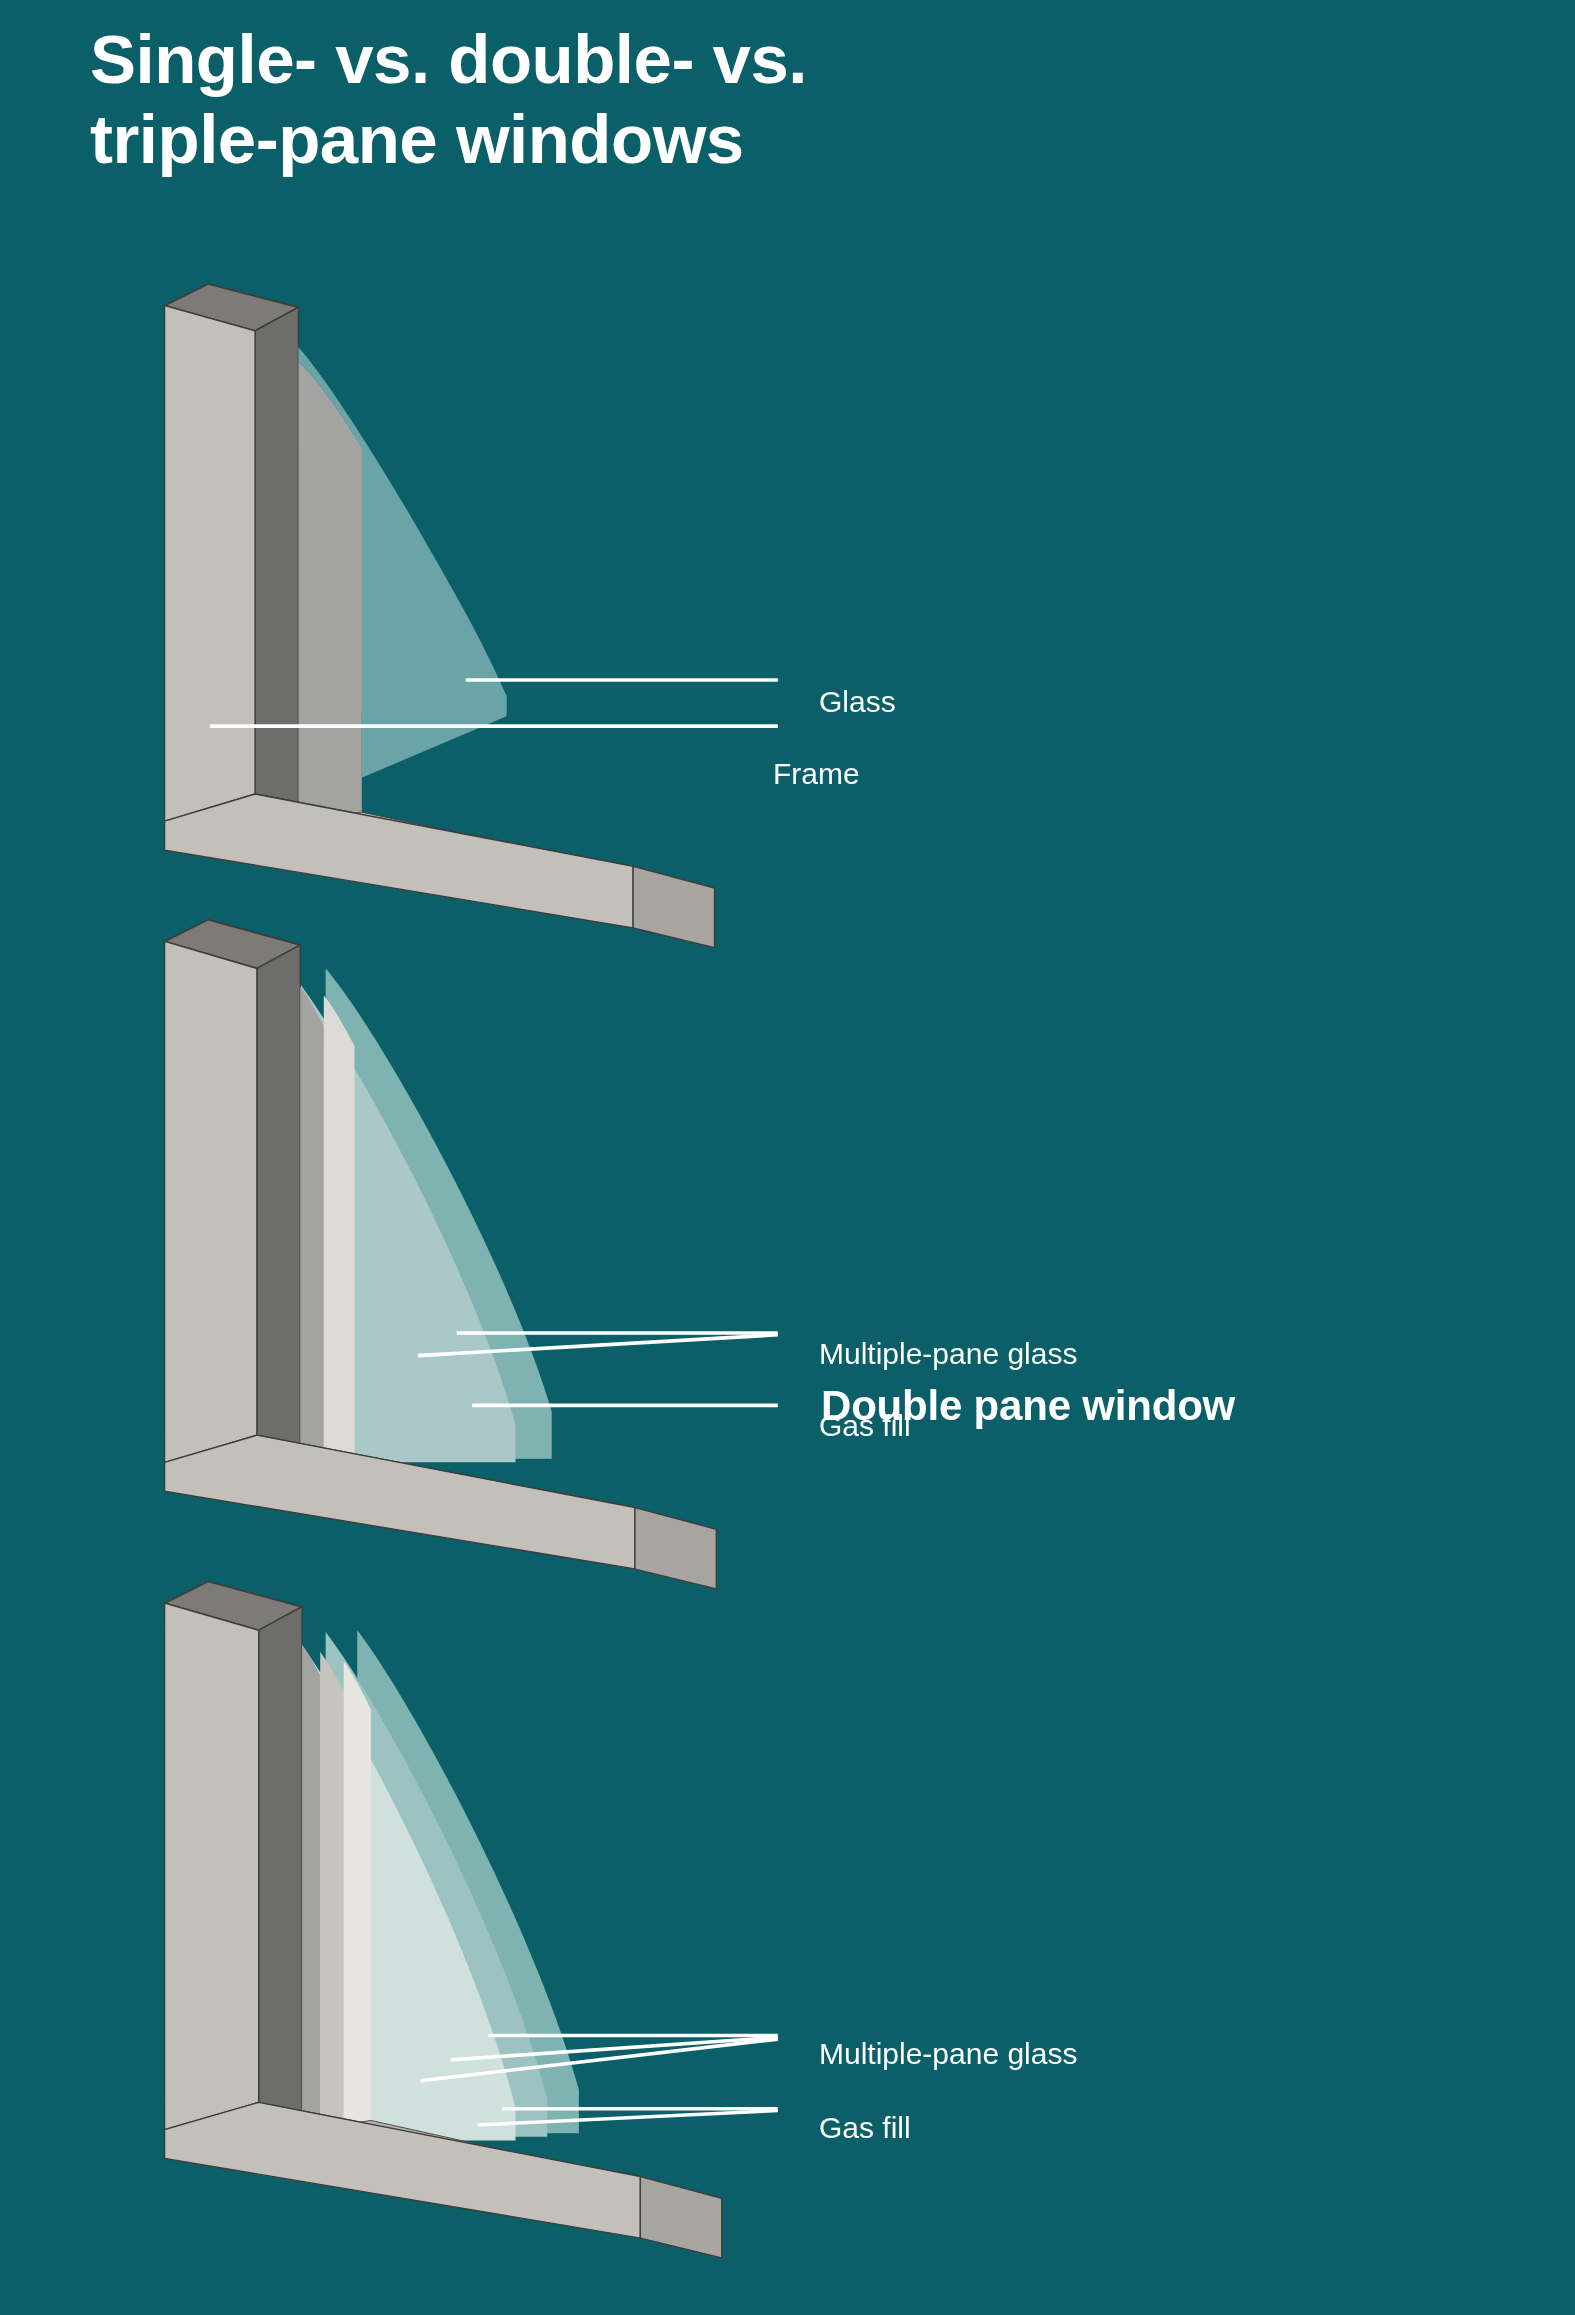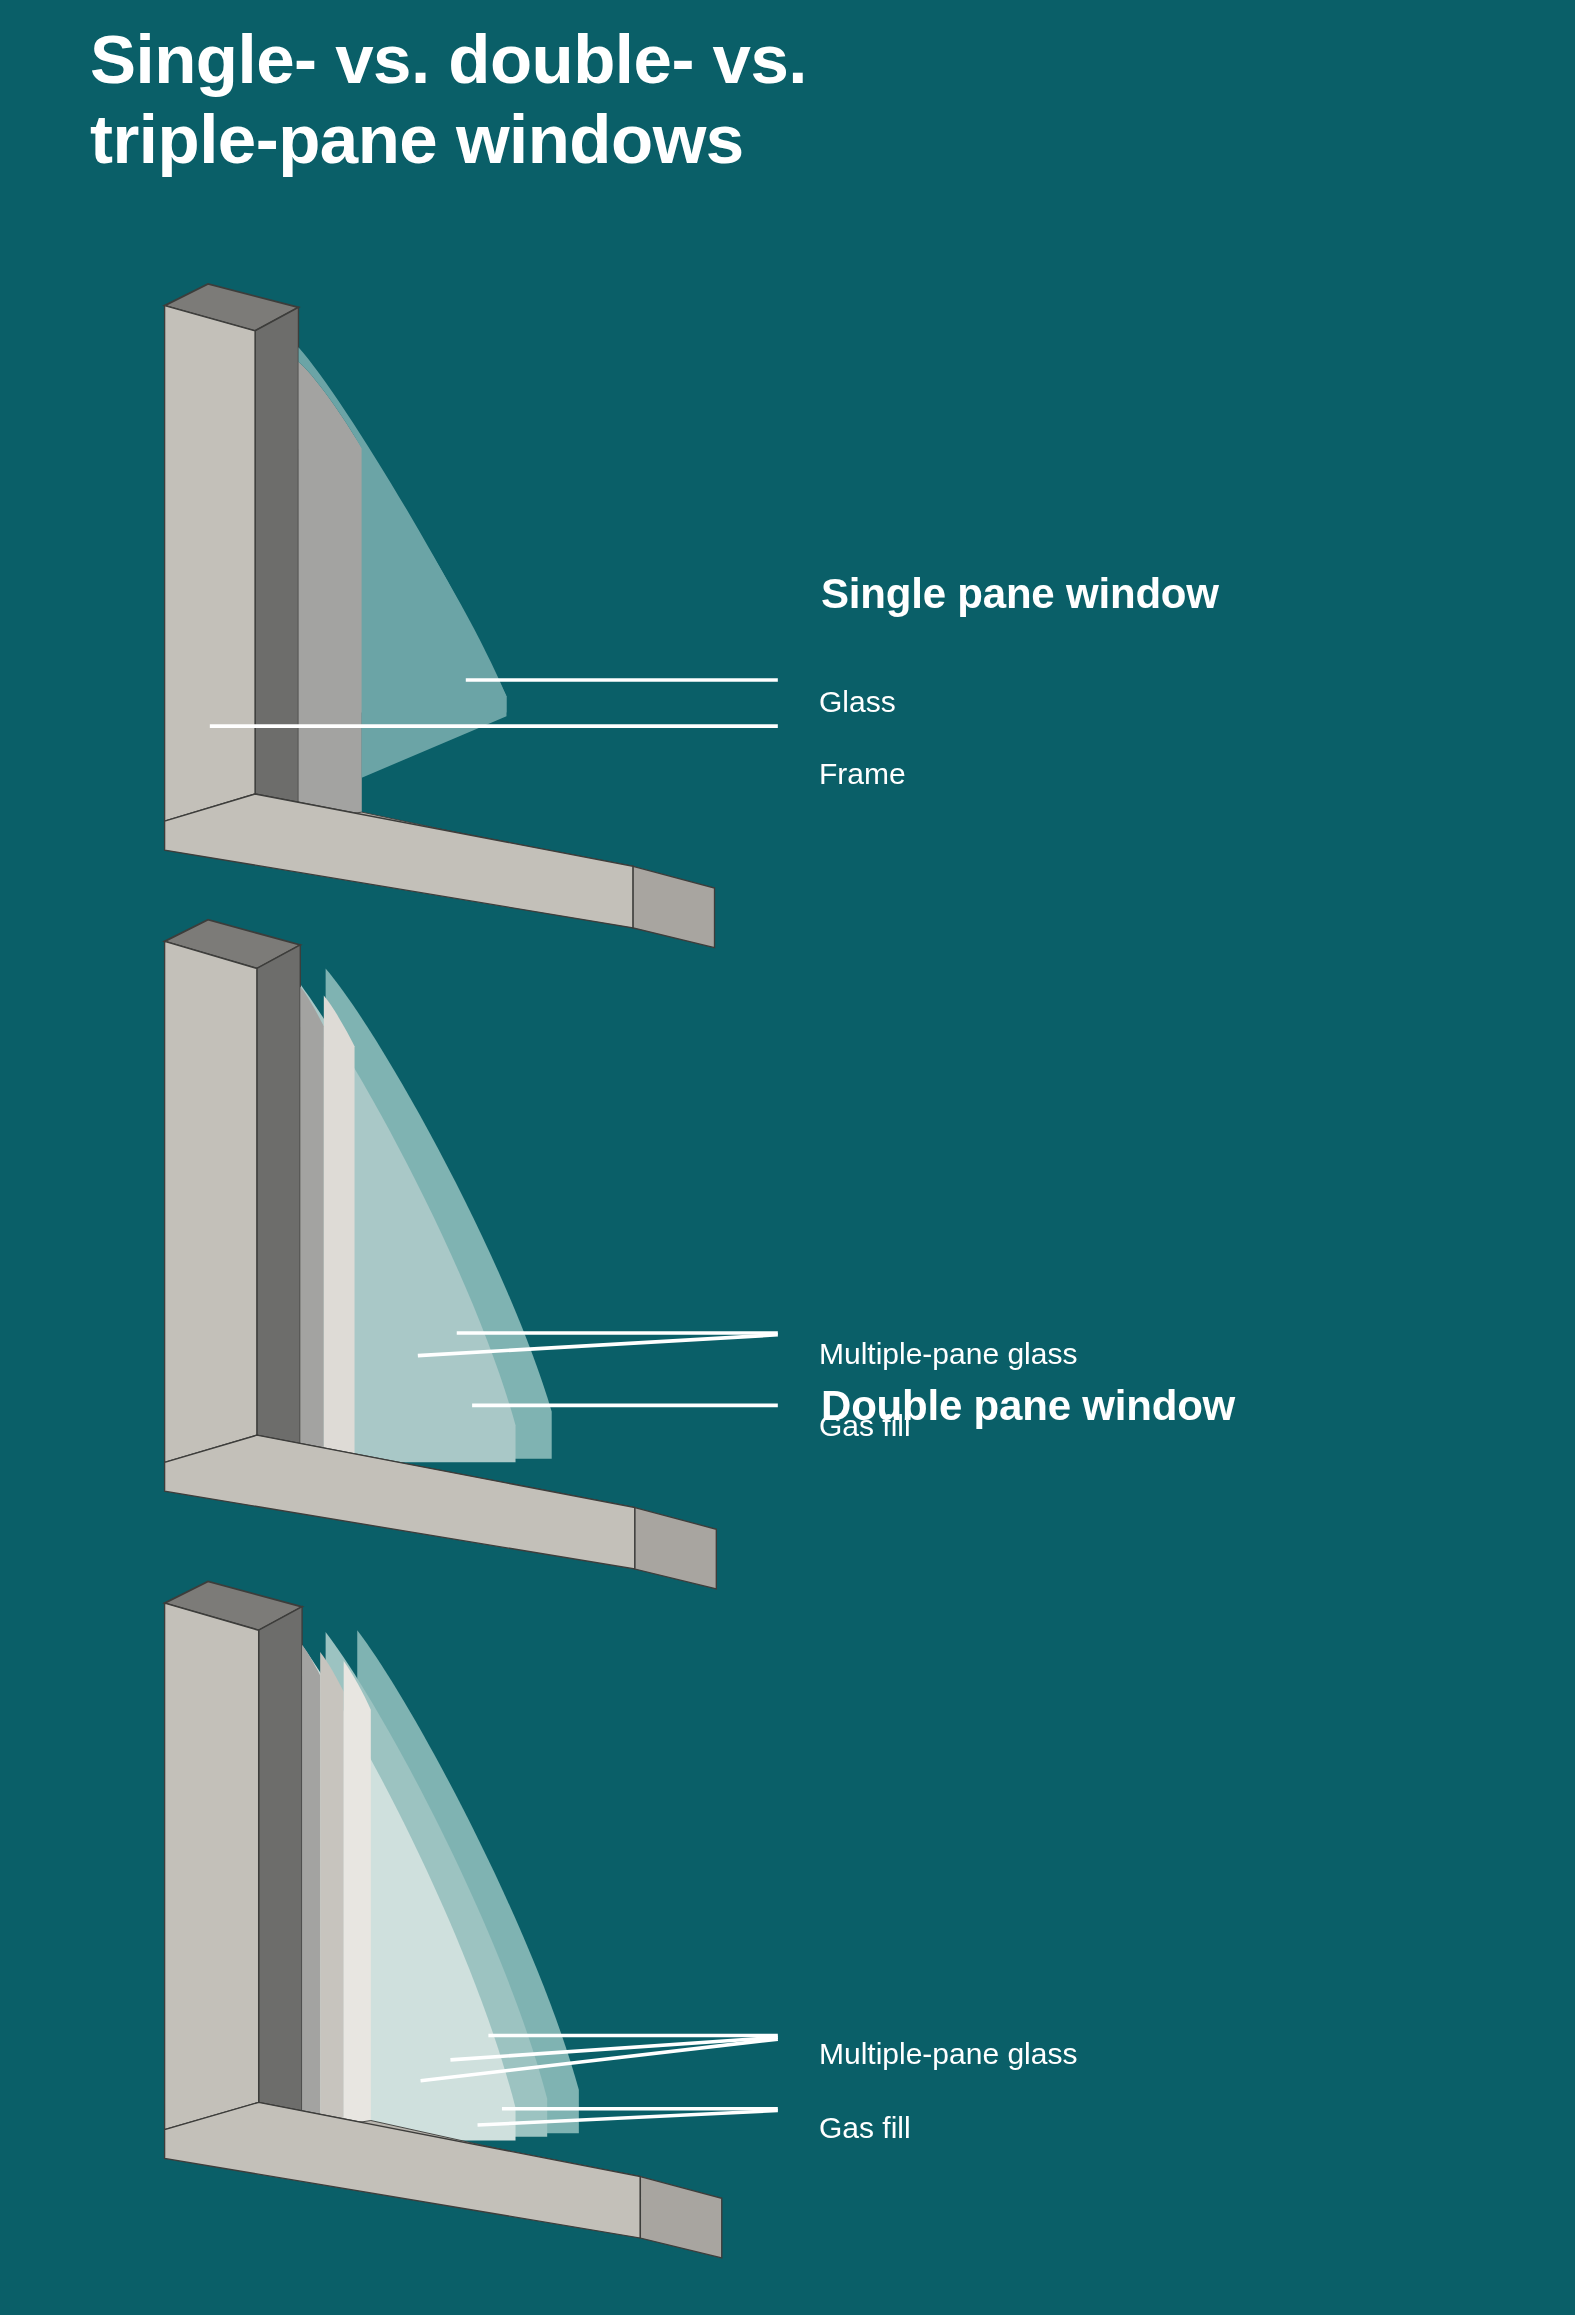--- a/index.html
+++ b/index.html
@@ -76,25 +76,24 @@
 
       <path d="M 182 608 L 282 578 L 700 658 L 700 726 L 182 640 Z" fill="#c3c0b9" stroke="#3d3d3b" stroke-width="1.5"></path>
 
       <path d="M 700 658 L 790 682 L 790 748 L 700 726 Z" fill="#a8a5a0" stroke="#3d3d3b" stroke-width="1.5"></path>
 
       <line x1="515" y1="452" x2="860" y2="452" stroke="#ffffff" stroke-width="4"></line>
 
       <line x1="232" y1="503" x2="860" y2="503" stroke="#ffffff" stroke-width="4"></line>
     </svg>
 
-    <div class="sec-title" style="left:821px;top:299px;">Single pane window</div>
 
     <div class="lbl" style="left:819px;top:394px;">Glass</div>
 
-    <div class="lbl" style="left:819px;top:466px;">Frame</div>
+    <div class="lbl" style="left:773px;top:466px;">Frame</div>
   </div>
 
   <div class="section" id="sec-double">
 
     <svg class="window-art" width="814" height="742" viewBox="0 0 900 820">
 
       <path d="M 360 70 C 420 140 560 390 610 560 L 610 612 L 360 612 Z" fill="#7fb3b2"></path>
 
       <path d="M 320 72 C 380 145 520 395 570 575 L 570 616 L 320 616 Z" fill="#a9c8c7"></path>
 

